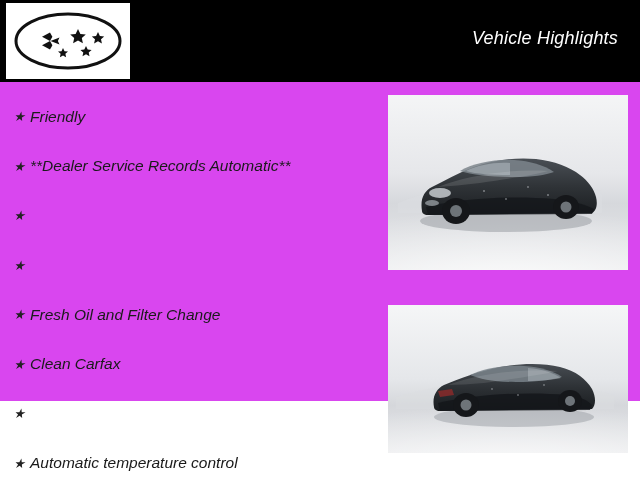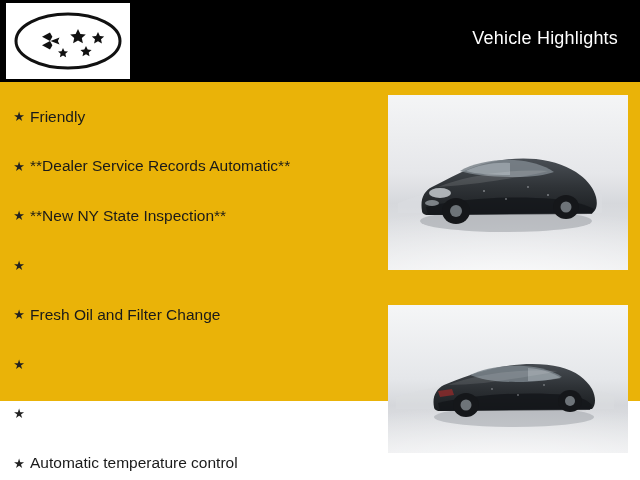--- a/index.html
+++ b/index.html
@@ -10,21 +10,22 @@
   body {
     width: 640px;
     height: 480px;
     overflow: hidden;
     font-family: "Liberation Sans", sans-serif;
   }
   .slide {
     position: relative;
     width: 640px;
     height: 401px;
-    background: #eab308;
+    background: #d946ef;
+    font-style: italic;
   }
   
   .header {
     position: absolute;
     top: 0;
     left: 0;
     width: 640px;
     height: 82px;
     background: #000000;
   }
@@ -128,34 +129,34 @@
       <span class="bullet-text">Friendly</span>
     </div>
 
     <div class="bullet-row">
       <span class="bullet-star">★</span>
       <span class="bullet-text">**Dealer Service Records Automatic**</span>
     </div>
 
     <div class="bullet-row">
       <span class="bullet-star">★</span>
-      <span class="bullet-text">**New NY State Inspection**</span>
     </div>
 
     <div class="bullet-row">
       <span class="bullet-star">★</span>
     </div>
 
     <div class="bullet-row">
       <span class="bullet-star">★</span>
       <span class="bullet-text">Fresh Oil and Filter Change</span>
     </div>
 
     <div class="bullet-row">
       <span class="bullet-star">★</span>
+      <span class="bullet-text">Clean Carfax</span>
     </div>
 
     <div class="bullet-row">
       <span class="bullet-star">★</span>
     </div>
 
     <div class="bullet-row">
       <span class="bullet-star">★</span>
       <span class="bullet-text">Automatic temperature control</span>
     </div>

